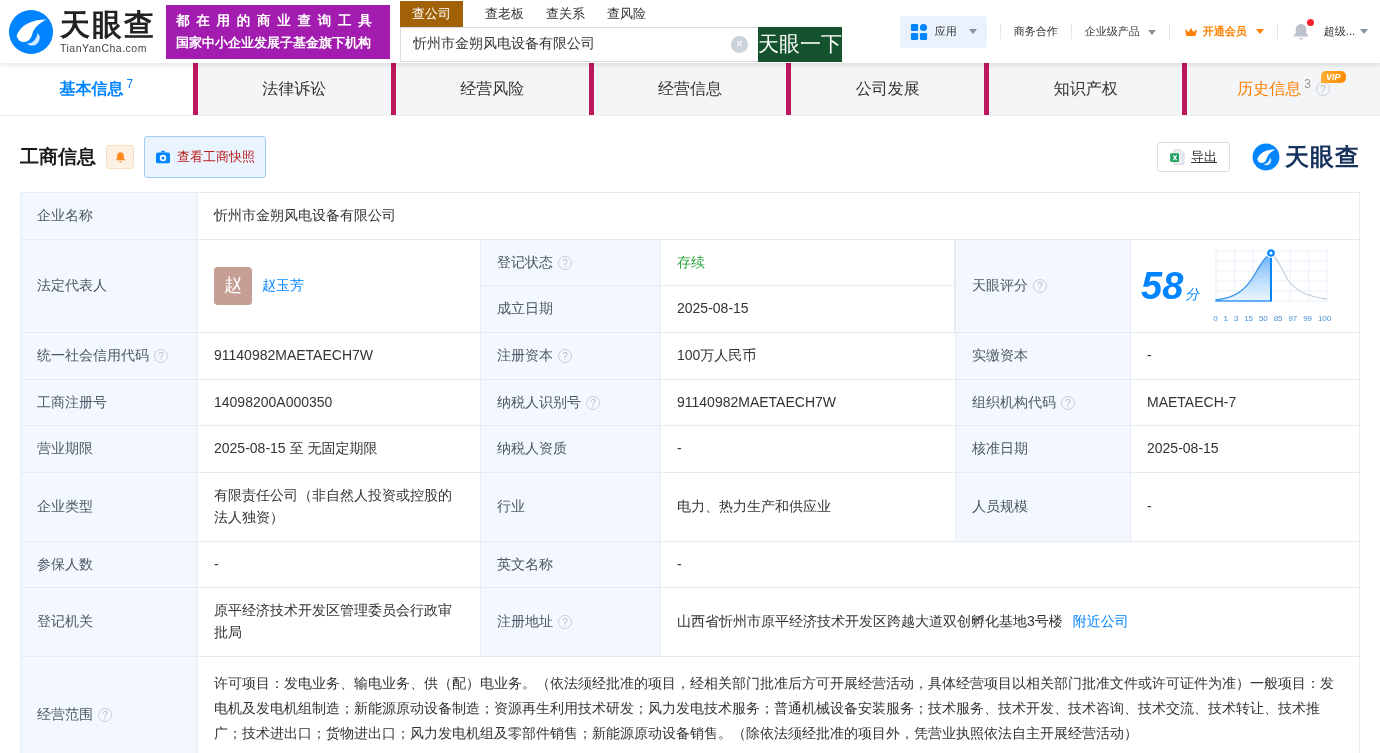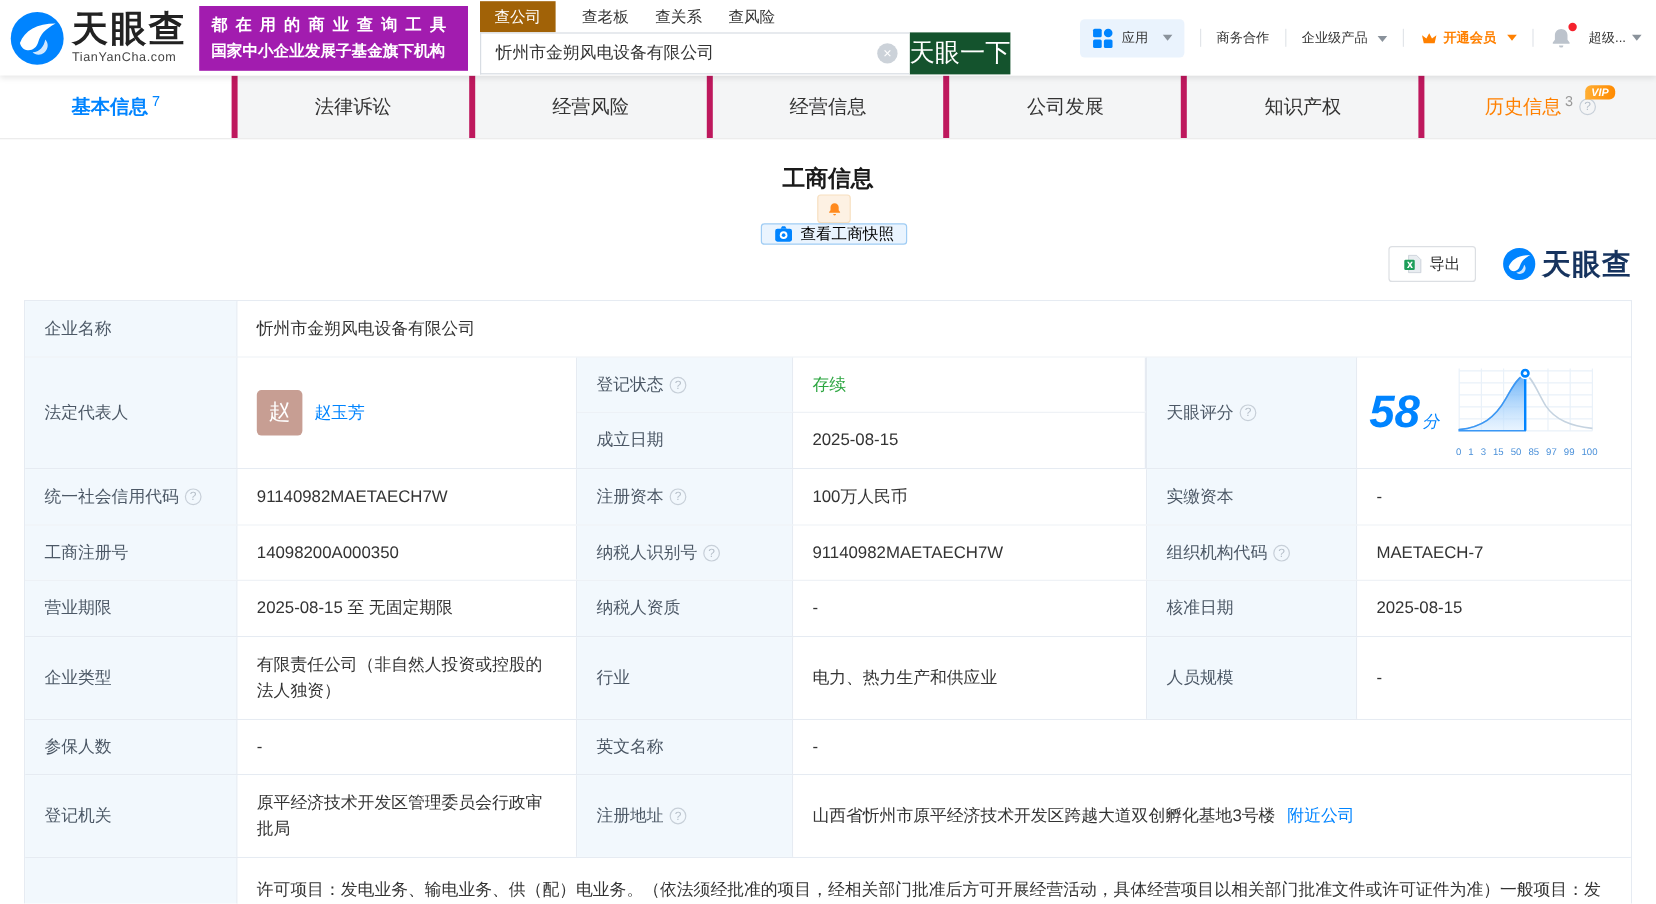--- a/index.html
+++ b/index.html
@@ -55,29 +55,29 @@
   .ptab.history sup { color:#999; }
   .vip-badge { position:absolute; top:8px; right:calc(50% - 62px); background:linear-gradient(90deg,#ffae33,#ff8a00);
                color:#fff; font-size:9px; font-style:italic; font-weight:700; padding:1px 5px;
                border-radius:5px 5px 5px 0; }
   .help { display:inline-block; width:14px; height:14px; min-width:14px; border:1px solid #c7cfd8; border-radius:50%;
           color:#b6bfc9; font-size:10px; line-height:13px; text-align:center; margin-left:5px; cursor:pointer; }
   .help::after { content:"?"; }
 
   
   .content { padding:0 20px; }
-  .sec-head { display:flex; align-items:center; margin:20px 0 14px;flex-direction:column; }
+  .sec-head { display:flex; align-items:center; margin:20px 0 14px; }
   .sec-title { font-size:19px; font-weight:700; color:#1a1a1a; }
   .bell-btn { margin-left:10px; width:28px; height:24px; background:#fdf1e3; border:1px solid #f7dfc0;
               border-radius:3px; display:flex; align-items:center; justify-content:center; cursor:pointer; }
-  .snap-btn { margin-left:10px; height:18px; display:flex; align-items:center; gap:6px; background:#eaf4fe;
-              border:1px solid #9fccf4; border-radius:3px; color:#000000; font-size:13px; padding:0 10px; cursor:pointer; }
+  .snap-btn { margin-left:10px; height:42px; display:flex; align-items:center; gap:6px; background:#eaf4fe;
+              border:1px solid #9fccf4; border-radius:3px; color:#b91c1c; font-size:13px; padding:0 10px; cursor:pointer; }
   .right-tools { margin-left:auto; display:flex; align-items:center; gap:22px; }
   .export-btn { height:30px; display:flex; align-items:center; gap:6px; background:#fff; border:1px solid #dcdfe3;
-                border-radius:3px; font-size:13px; color:#333; padding:1px 12px; cursor:pointer; }
+                border-radius:3px; font-size:13px; color:#333; padding:1px 12px; cursor:pointer;text-decoration:underline; }
   .watermark { display:flex; align-items:center; gap:5px; }
   .wm-text { font-size:24px; font-weight:700; color:#16335e; letter-spacing:1px; }
 
   
   .biz-table { border:1px solid #e6ebf2; }
   .trow { display:grid; }
   .trow:not(:last-child) { border-bottom:1px solid #e6ebf2; }
   .cols-full { grid-template-columns:177px 1fr; }
   .cols-6 { grid-template-columns:177px 283px 180px 295px 175px 1fr; }
   .cols-rep { grid-template-columns:177px 283px 475px 175px 1fr; }

